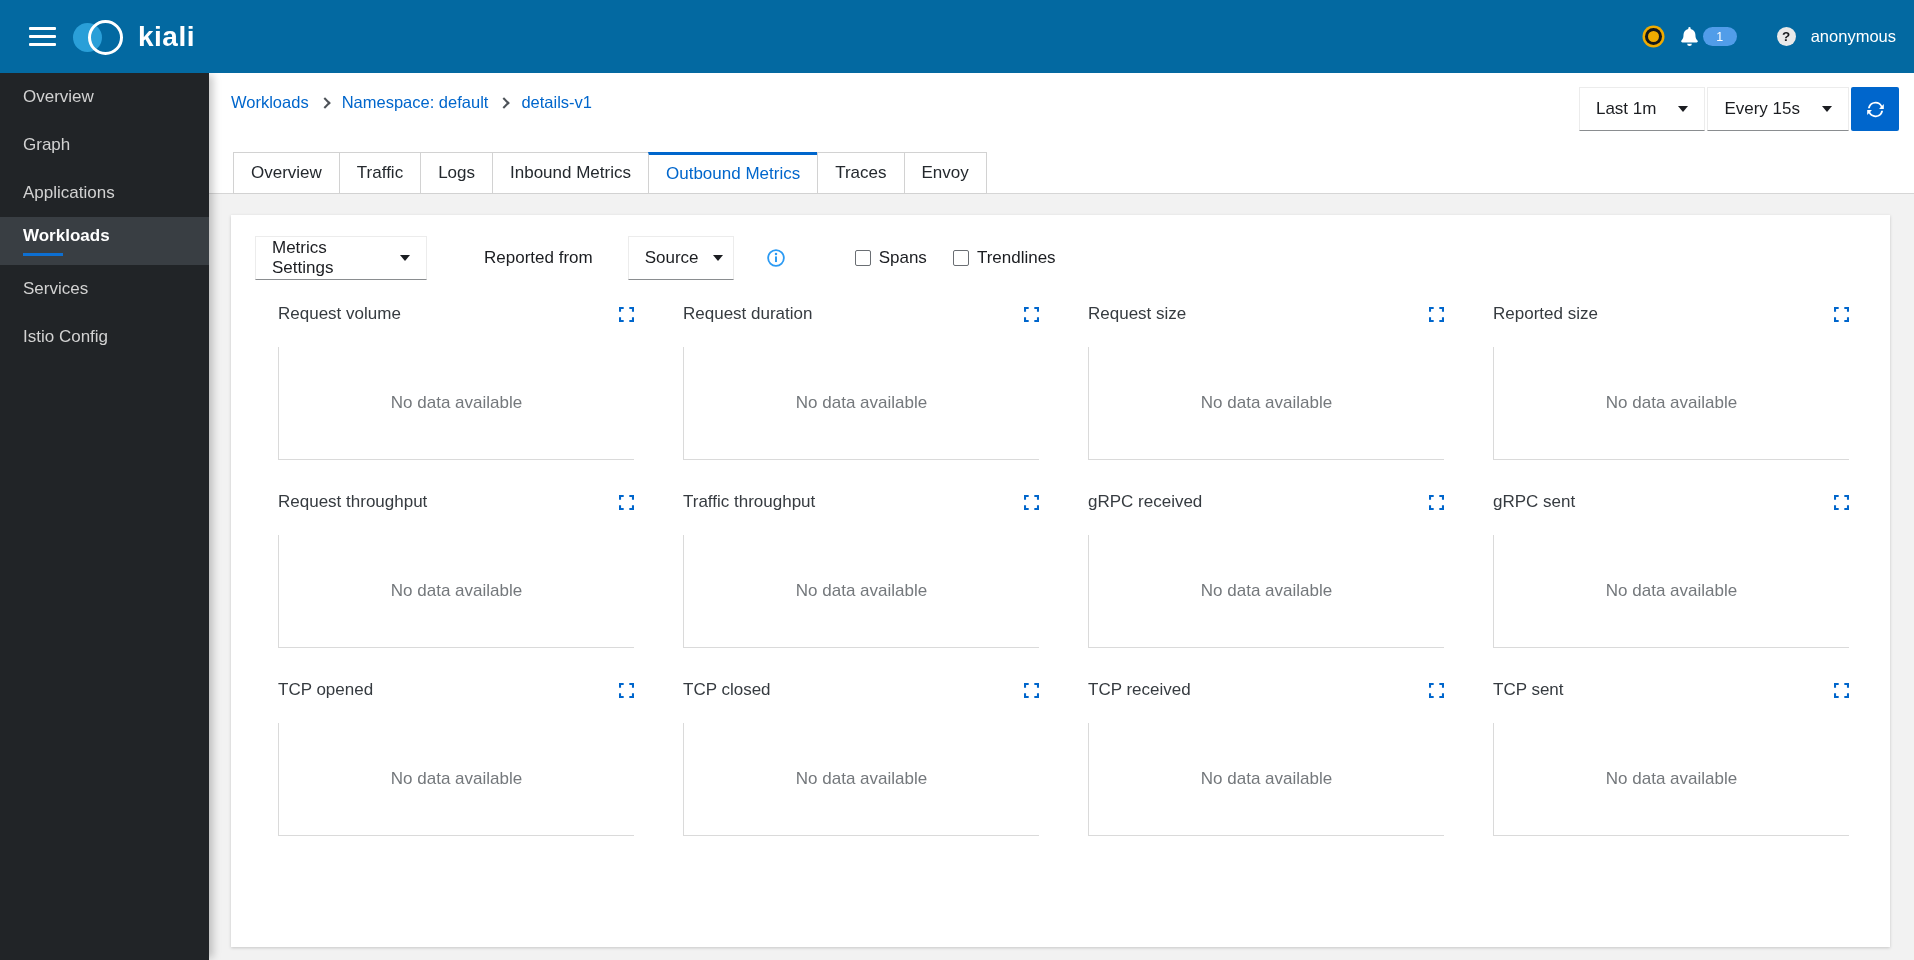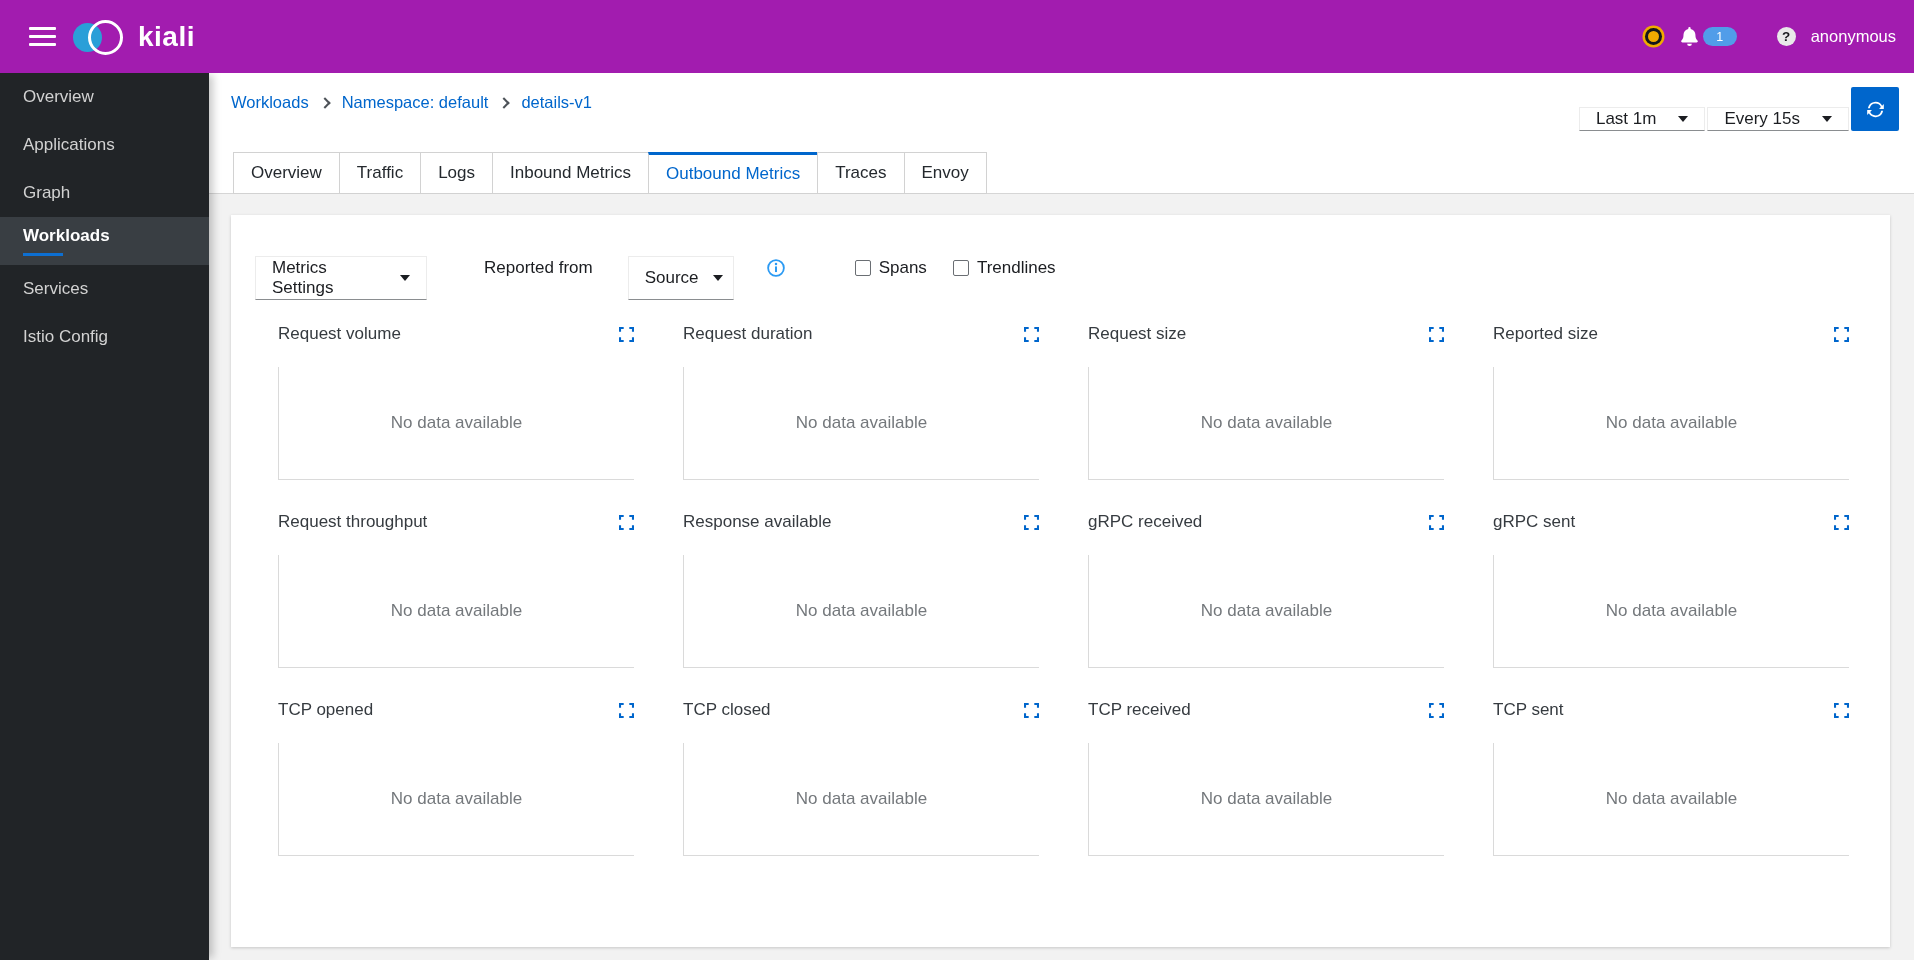--- a/index.html
+++ b/index.html
@@ -1,20 +1,20 @@
 <!DOCTYPE html>
 <html><head>
 <meta charset="utf-8">
 <style>
   * { margin:0; padding:0; box-sizing:border-box; }
   html,body { width:1914px; height:960px; overflow:hidden;
     font-family:"Liberation Sans", sans-serif; background:#f2f2f2; }
 
   
-  .masthead { height:73px; background:#a21caf; display:flex; align-items:center; position:relative; z-index:5; }
+  .masthead { height:73px; background:#0369a1; display:flex; align-items:center; position:relative; z-index:5; }
   .hamburger { margin-left:29px; width:27px; cursor:pointer; }
   .hamburger span { display:block; height:3px; background:#fff; border-radius:1px; margin:5px 0; }
   .brand { display:flex; align-items:center; margin-left:17px; cursor:pointer; }
   .logo { position:relative; width:56px; height:38px; }
   .logo .c1 { position:absolute; left:0; top:5px; width:29px; height:29px; border-radius:50%; background:#2a9fd8; }
   .logo .c2 { position:absolute; left:15px; top:2px; width:35px; height:35px; border-radius:50%; border:3.5px solid #fff; }
   .brand-text { color:#fff; font-size:28px; font-weight:700; margin-left:9px; letter-spacing:.5px; }
   .mh-right { margin-left:auto; display:flex; align-items:center; padding-right:18px; }
   .status-dot { width:11px; height:11px; border-radius:50%; background:#f0ab00;
     box-shadow:0 0 0 3px #14171a, 0 0 0 5.5px #f0ab00; margin:0 22px 0 6px; cursor:pointer; }
@@ -41,21 +41,21 @@
   
   .page-header { background:#fff; height:121px; position:relative; border-bottom:1px solid #d6d6d6; }
   .breadcrumb { position:absolute; left:22px; top:20px; display:flex; align-items:center; font-size:16.5px; }
   .crumb { color:#0066cc; cursor:pointer; }
   .crumb-sep { width:8px; height:8px; border-top:2px solid #4d5258; border-right:2px solid #4d5258;
     transform:rotate(45deg); margin:0 13px 0 12px; flex:none; }
 
   .time-controls { position:absolute; right:15px; top:14px; display:flex; gap:2px; height:44px; }
   .select-box { background:#fff; border:1px solid #ececec; border-bottom:1px solid #8a8d90;
     display:flex; align-items:center; justify-content:space-between; padding:0 16px;
-    font-size:17px; color:#1b1d21; cursor:pointer;margin-top:20px; }
+    font-size:17px; color:#1b1d21; cursor:pointer; }
   .caret { width:0; height:0; border-left:5.5px solid transparent; border-right:5.5px solid transparent;
     border-top:6.5px solid #1b1d21; margin-left:22px; }
   .duration-box { min-width:112px; }
   .interval-box { min-width:118px; }
   .refresh-btn { width:48px; height:44px; background:#0066cc; border:none; border-radius:2px;
     display:flex; align-items:center; justify-content:center; cursor:pointer; }
   .refresh-btn svg { width:19px; height:19px; }
 
   .tabs { position:absolute; left:24px; bottom:-1px; display:flex; }
   .tab { height:42px; background:#fff; border:1px solid #d2d2d2; margin-left:-1px;
@@ -119,24 +119,24 @@
   </div>
 </header>
 
 <div class="layout">
 
   <nav class="sidebar">
     <div class="nav-item">
       <span>Overview</span>
     </div>
     <div class="nav-item">
+      <span>Graph</span>
+    </div>
+    <div class="nav-item">
       <span>Applications</span>
-    </div>
-    <div class="nav-item">
-      <span>Graph</span>
     </div>
     <div class="nav-item active">
       <span>Workloads</span>
       <span class="active-bar"></span>
     </div>
     <div class="nav-item">
       <span>Services</span>
     </div>
     <div class="nav-item">
       <span>Istio Config</span>
@@ -311,21 +311,21 @@
                 </svg>
               </span>
             </div>
           <div class="chart-box">
               <span class="no-data">No data available</span>
             </div>
         </div>
 
         <div class="chart-cell">
           <div class="chart-head">
-              <span class="chart-title">Response available</span>
+              <span class="chart-title">Traffic throughput</span>
             <span class="expand-icon">
                 <svg viewBox="0 0 16 16" fill="none" stroke="#0066cc" stroke-width="2.2">
                   <path d="M1.1 5V1.1H5"></path>
                   <path d="M11 1.1h3.9V5"></path>
                   <path d="M14.9 11v3.9H11"></path>
                   <path d="M5 14.9H1.1V11"></path>
                 </svg>
               </span>
             </div>
           <div class="chart-box">

